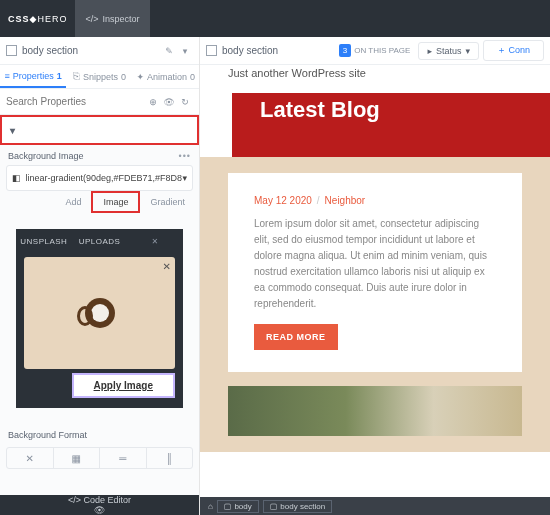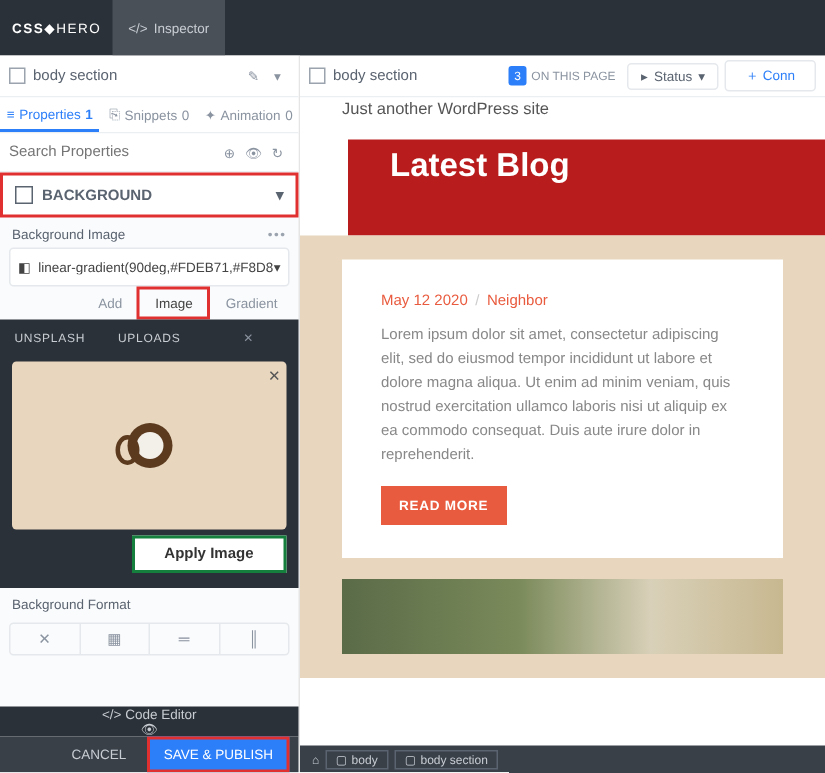--- a/index.html
+++ b/index.html
@@ -26,31 +26,31 @@
   .sec-header { height:30px; display:flex;align-items:center;padding:0 8px;font-size:10px;font-weight:600;color:#5a6370;background:#fff;border:2px solid #e03030;}
   .sec-label { display:flex;align-items:center;gap:6px;flex:1;}
   .sec-ico { width:12px;height:12px;border:1px solid #5a6370;}
   .prop-label { font-size:9px;color:#5a6370;padding:6px 8px 4px;display:flex;justify-content:space-between;align-items:center;}
   .dots { color:#9aa3ae; letter-spacing:1px;}
   .input-row { display:flex;align-items:center;height:26px;margin:0 6px;background:#fff;border:1px solid #e5e8ec;border-radius:3px;padding:0 5px;font-size:9px;color:#444;}
   .input-row .val{flex:1;white-space:nowrap;overflow:hidden;}
   .inner-tabs { display:flex;justify-content:flex-end;height:22px;align-items:center;padding:0 4px;font-size:9px;color:#8a93a0;}
   .inner-tabs > div { padding:4px 10px; }
   .inner-tabs .sel { border:2px solid #e03030; color:#444;}
-  .uploader { background:#2b3138; margin:0; padding:0 0 6px 0;}
+  .uploader { background:#2b3138; margin:16px; padding:0 0 6px 0;}
   .up-tabs { display:flex;height:24px;align-items:center;font-size:8px;color:#c8cdd3;}
   .up-tabs > div { flex:1;text-align:center;letter-spacing:0.5px;}
   .up-close { width:22px;color:#8a93a0;text-align:center;}
   .img-area { background:#e8d6be; height:112px; margin:4px 8px 0; border-radius:3px; position:relative;}
   .img-area .closex{position:absolute;top:4px;right:4px;color:#555;font-size:10px;}
   .cup { position:absolute; left:50%; top:50%; transform:translate(-50%,-50%); width:30px;height:30px;border-radius:50%;background:#5b3a1e;}
   .cup:after{content:"";position:absolute;left:-8px;top:8px;width:10px;height:14px;border:3px solid #5b3a1e;border-radius:50%;}
   .cup:before{content:"";position:absolute;left:6px;top:6px;width:18px;height:18px;border-radius:50%;background:#f3efe9;}
   .apply-row { display:flex;justify-content:flex-end;padding:4px 8px;}
-  .apply-btn { font-size:10px;font-weight:600;padding:5px 20px;background:#fff;border:2px solid #15803d;color:#333;}
+  .apply-btn { font-size:10px;font-weight:600;padding:5px 20px;background:#fff;border:2px solid #c4b5fd;color:#333;text-decoration:underline;}
   .repeat-grid { display:flex;margin:3px 6px;height:22px;border:1px solid #e5e8ec;border-radius:3px;overflow:hidden;}
   .repeat-grid > div{flex:1;display:flex;align-items:center;justify-content:center;font-size:10px;color:#8a93a0;border-right:1px solid #e5e8ec;}
   .repeat-grid > div:last-child{border-right:none;}
   .panel-footer { margin-top:auto; }
   .code-ed { background:#2b3138;color:#c8cdd3;font-size:9px;height:20px;display:flex;align-items:center;padding:0 8px;justify-content:space-between;flex-direction:column;}
   .foot-btns { background:#3a4048;height:24px;display:flex;align-items:center;justify-content:flex-end;gap:6px;padding:0 6px;}
   .btn-cancel { font-size:9px;color:#c8cdd3;padding:4px 8px;}
   .btn-save { font-size:9px;background:#2d7ff9;color:#fff;padding:5px 9px;border:2px solid #e03030;}
   
   .stage-top { height:28px;display:flex;align-items:center;padding:0 6px;border-bottom:1px solid #eceff2;background:#fff;}
@@ -110,24 +110,20 @@
             <span>0</span>
           </div>
       </div>
       <div class="search-row">
         <input class="search-inp" placeholder="Search Properties" style="">
         <div class="mini-btn">⊕</div>
         <div class="mini-btn">👁</div>
         <div class="mini-btn">↻</div>
       </div>
       <div class="sec-header">
-        <div class="sec-label">
-            <div class="sec-ico"></div>
-            <span>BACKGROUND</span>
-          </div>
         <span>▾</span>
       </div>
       <div class="prop-label">
           <span>Background Image</span>
           <span class="dots">•••</span>
         </div>
       <div class="input-row">
         <span>◧</span>
         <span class="val" style="margin-left:5px">linear-gradient(90deg,#FDEB71,#F8D800)</span>
         <span>▾</span>
@@ -158,24 +154,20 @@
         <div>✕</div>
         <div>▦</div>
         <div>═</div>
         <div>║</div>
       </div>
       <div class="panel-footer">
         <div class="code-ed">
             <span>&lt;/&gt; <span>Code Editor</span></span>
             <span>👁</span>
           </div>
-        <div class="foot-btns">
-          <div class="btn-cancel">CANCEL</div>
-          <div class="btn-save">SAVE &amp; PUBLISH</div>
-        </div>
       </div>
     </div>
 
     <div class="stage">
       <div class="stage-top">
         <div class="crumb-icon"></div>
         <div class="crumb-text">body section</div>
         <span class="badge">3</span>
         <span class="badge-txt">ON THIS PAGE</span>
         <div class="status-sel">▸ <span>Status</span> ▾</div>

